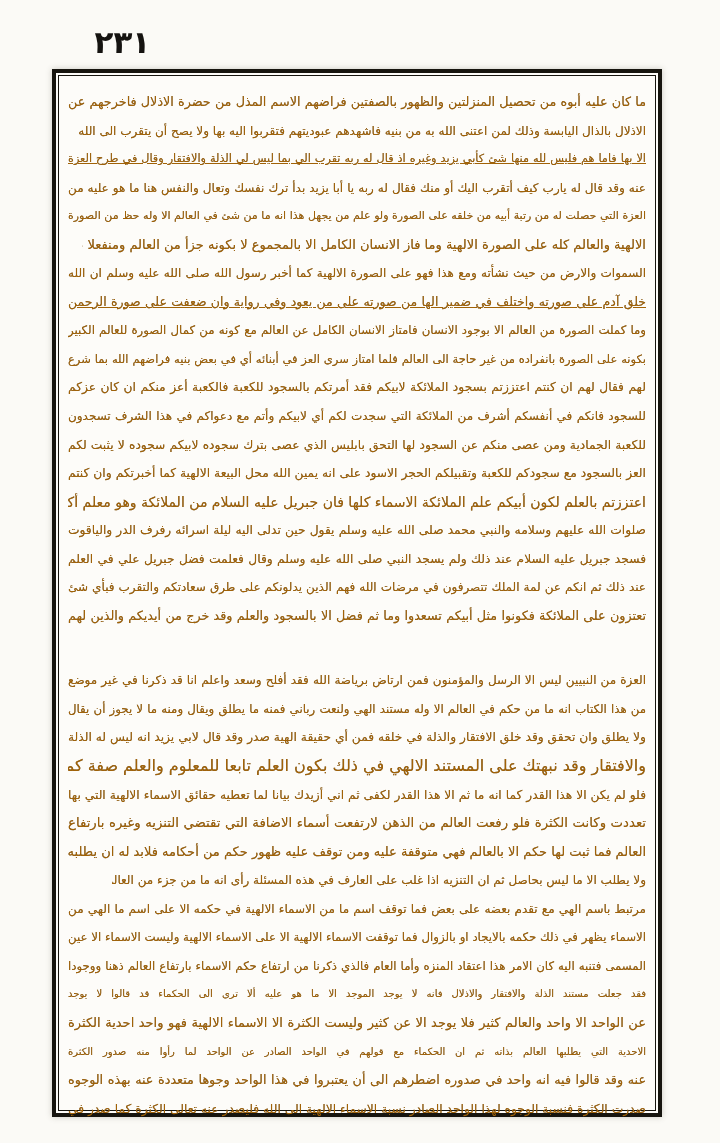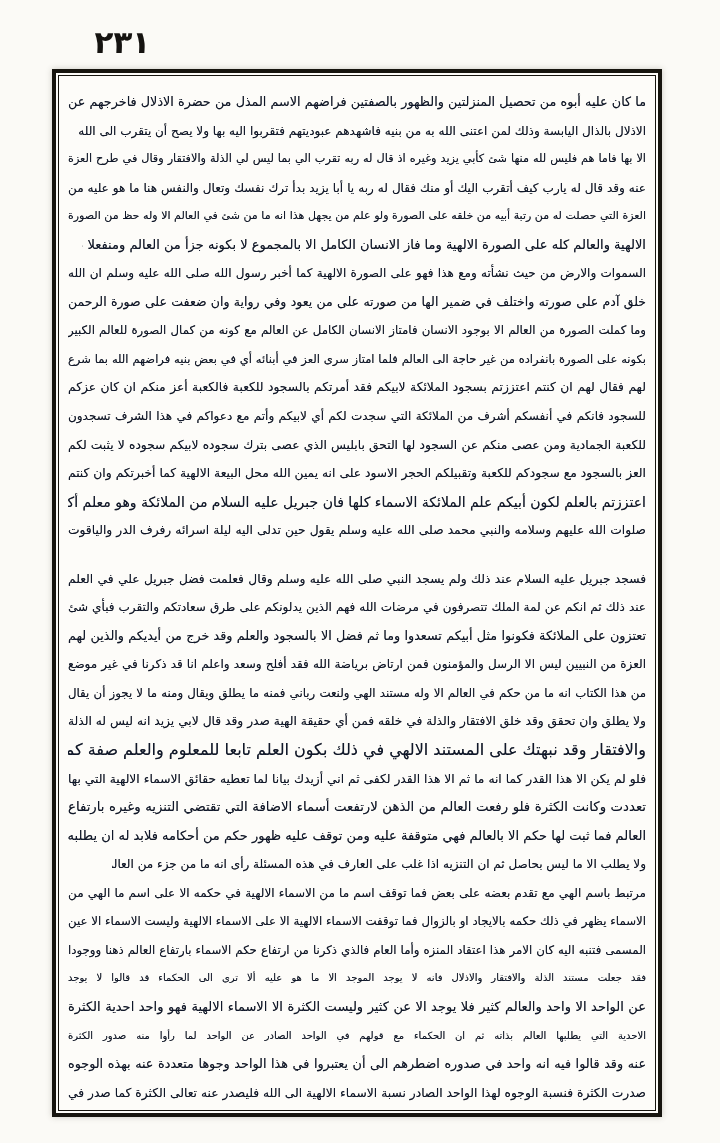--- a/index.html
+++ b/index.html
@@ -47,54 +47,54 @@
   }
   .line {
     direction: rtl;
     white-space: nowrap;
     overflow: hidden;
     height: 28.55px;
     line-height: 28.55px;
     font-size: 16px;
     text-align: justify;
     text-align-last: justify;
-    color: #0f172a;
+    color: #a16207;
     text-shadow: 0 0 0.4px rgba(29,27,22,0.55);
   }
 </style>
 </head>
 <body>
 
 <div class="page">
 
   <div class="page-number">٢٣١</div>
 
   <div class="frame-outer">
     <div class="frame-inner">
       <div class="text-block">
         <div class="line" style="font-size: 12.75px;">ما كان عليه أبوه من تحصيل المنزلتين والظهور بالصفتين فراضهم الاسم المذل من حضرة الاذلال فاخرجهم عن</div>
         <div class="line" style="font-size: 12px; margin-left: 11px;">الاذلال بالذال اليابسة وذلك لمن اعتنى الله به من بنيه فاشهدهم عبوديتهم فتقربوا اليه بها ولا يصح أن يتقرب الى الله</div>
-        <div class="line" style="font-size: 11.25px;">الا بها فاما هم فليس لله منها شئ كأبي يزيد وغيره اذ قال له ربه تقرب الي بما ليس لي الذلة والافتقار وقال في طرح العزة</div>
+        <div class="line" style="font-size: 11.25px; text-decoration: underline;">الا بها فاما هم فليس لله منها شئ كأبي يزيد وغيره اذ قال له ربه تقرب الي بما ليس لي الذلة والافتقار وقال في طرح العزة</div>
         <div class="line" style="font-size: 12px;">عنه وقد قال له يارب كيف أتقرب اليك أو منك فقال له ربه يا أبا يزيد بدأ ترك نفسك وتعال والنفس هنا ما هو عليه من</div>
         <div class="line" style="font-size: 11px;">العزة التي حصلت له من رتبة أبيه من خلقه على الصورة ولو علم من يجهل هذا انه ما من شئ في العالم الا وله حظ من الصورة</div>
         <div class="line" style="font-size: 13px; margin-left: 14px;">الالهية والعالم كله على الصورة الالهية وما فاز الانسان الكامل الا بالمجموع لا بكونه جزأ من العالم ومنفعلا عن</div>
         <div class="line" style="font-size: 12px;">السموات والارض من حيث نشأته ومع هذا فهو على الصورة الالهية كما أخبر رسول الله صلى الله عليه وسلم ان الله</div>
-        <div class="line" style="font-size: 12.5px;">خلق آدم على صورته واختلف في ضمير الها من صورته على من يعود وفي رواية وان ضعفت على صورة الرحمن</div>
+        <div class="line" style="font-size: 12.5px; text-decoration: underline;">خلق آدم على صورته واختلف في ضمير الها من صورته على من يعود وفي رواية وان ضعفت على صورة الرحمن</div>
         <div class="line" style="font-size: 11.75px;">وما كملت الصورة من العالم الا بوجود الانسان فامتاز الانسان الكامل عن العالم مع كونه من كمال الصورة للعالم الكبير</div>
         <div class="line" style="font-size: 11.5px;">بكونه على الصورة بانفراده من غير حاجة الى العالم فلما امتاز سرى العز في أبنائه أي في بعض بنيه فراضهم الله بما شرع</div>
         <div class="line" style="font-size: 12.25px;">لهم فقال لهم ان كنتم اعتززتم بسجود الملائكة لابيكم فقد أمرتكم بالسجود للكعبة فالكعبة أعز منكم ان كان عزكم</div>
         <div class="line" style="font-size: 12px;">للسجود فانكم في أنفسكم أشرف من الملائكة التي سجدت لكم أي لابيكم وأتم مع دعواكم في هذا الشرف تسجدون</div>
         <div class="line" style="font-size: 12.25px;">للكعبة الجمادية ومن عصى منكم عن السجود لها التحق بابليس الذي عصى بترك سجوده لابيكم سجوده لا يثبت لكم</div>
         <div class="line" style="font-size: 12.25px;">العز بالسجود مع سجودكم للكعبة وتقبيلكم الحجر الاسود على انه يمين الله محل البيعة الالهية كما أخبرتكم وان كنتم</div>
         <div class="line" style="font-size: 14px;">اعتززتم بالعلم لكون أبيكم علم الملائكة الاسماء كلها فان جبريل عليه السلام من الملائكة وهو معلم أكابركم وهم الرسل</div>
         <div class="line" style="font-size: 12.25px;">صلوات الله عليهم وسلامه والنبي محمد صلى الله عليه وسلم يقول حين تدلى اليه ليلة اسرائه رفرف الدر والياقوت</div>
-        <div class="line" style="font-size: 12.25px; margin-top: 20px;">فسجد جبريل عليه السلام عند ذلك ولم يسجد النبي صلى الله عليه وسلم وقال فعلمت فضل جبريل علي في العلم</div>
+        <div class="line" style="font-size: 12.25px;">فسجد جبريل عليه السلام عند ذلك ولم يسجد النبي صلى الله عليه وسلم وقال فعلمت فضل جبريل علي في العلم</div>
         <div class="line" style="font-size: 12px;">عند ذلك ثم انكم عن لمة الملك تتصرفون في مرضات الله فهم الذين يدلونكم على طرق سعادتكم والتقرب فبأي شئ</div>
         <div class="line" style="font-size: 12.75px;">تعتزون على الملائكة فكونوا مثل أبيكم تسعدوا وما ثم فضل الا بالسجود والعلم وقد خرج من أيديكم والذين لهم</div>
-        <div class="line" style="font-size: 12px;">العزة من النبيين ليس الا الرسل والمؤمنون فمن ارتاض برياضة الله فقد أفلح وسعد واعلم انا قد ذكرنا في غير موضع</div>
+        <div class="line" style="font-size: 12px; margin-top: 36px;">العزة من النبيين ليس الا الرسل والمؤمنون فمن ارتاض برياضة الله فقد أفلح وسعد واعلم انا قد ذكرنا في غير موضع</div>
         <div class="line" style="font-size: 11.75px;">من هذا الكتاب انه ما من حكم في العالم الا وله مستند الهي ولنعت رباني فمنه ما يطلق ويقال ومنه ما لا يجوز أن يقال</div>
         <div class="line" style="font-size: 12.25px;">ولا يطلق وان تحقق وقد خلق الافتقار والذلة في خلقه فمن أي حقيقة الهية صدر وقد قال لابي يزيد انه ليس له الذلة</div>
         <div class="line" style="font-size: 16px;">والافتقار وقد نبهتك على المستند الالهي في ذلك بكون العلم تابعا للمعلوم والعلم صفة كمال ولا يحصل الا من المعلوم</div>
         <div class="line" style="font-size: 12.25px;">فلو لم يكن الا هذا القدر كما انه ما ثم الا هذا القدر لكفى ثم اني أزيدك بيانا لما تعطيه حقائق الاسماء الالهية التي بها</div>
         <div class="line" style="font-size: 13.25px;">تعددت وكانت الكثرة فلو رفعت العالم من الذهن لارتفعت أسماء الاضافة التي تقتضي التنزيه وغيره بارتفاع</div>
         <div class="line" style="font-size: 13px;">العالم فما ثبت لها حكم الا بالعالم فهي متوقفة عليه ومن توقف عليه ظهور حكم من أحكامه فلابد له ان يطلبه</div>
         <div class="line" style="font-size: 12px; margin-left: 44px;">ولا يطلب الا ما ليس بحاصل ثم ان التنزيه اذا غلب على العارف في هذه المسئلة رأى انه ما من جزء من العالم الا وهو</div>
         <div class="line" style="font-size: 12px;">مرتبط باسم الهي مع تقدم بعضه على بعض فما توقف اسم ما من الاسماء الالهية في حكمه الا على اسم ما الهي من</div>
         <div class="line" style="font-size: 11.75px;">الاسماء يظهر في ذلك حكمه بالايجاد او بالزوال فما توقفت الاسماء الالهية الا على الاسماء الالهية وليست الاسماء الا عين</div>
         <div class="line" style="font-size: 11.75px;">المسمى فتنبه اليه كان الامر هذا اعتقاد المنزه وأما العام فالذي ذكرنا من ارتفاع حكم الاسماء بارتفاع العالم ذهنا ووجودا</div>

